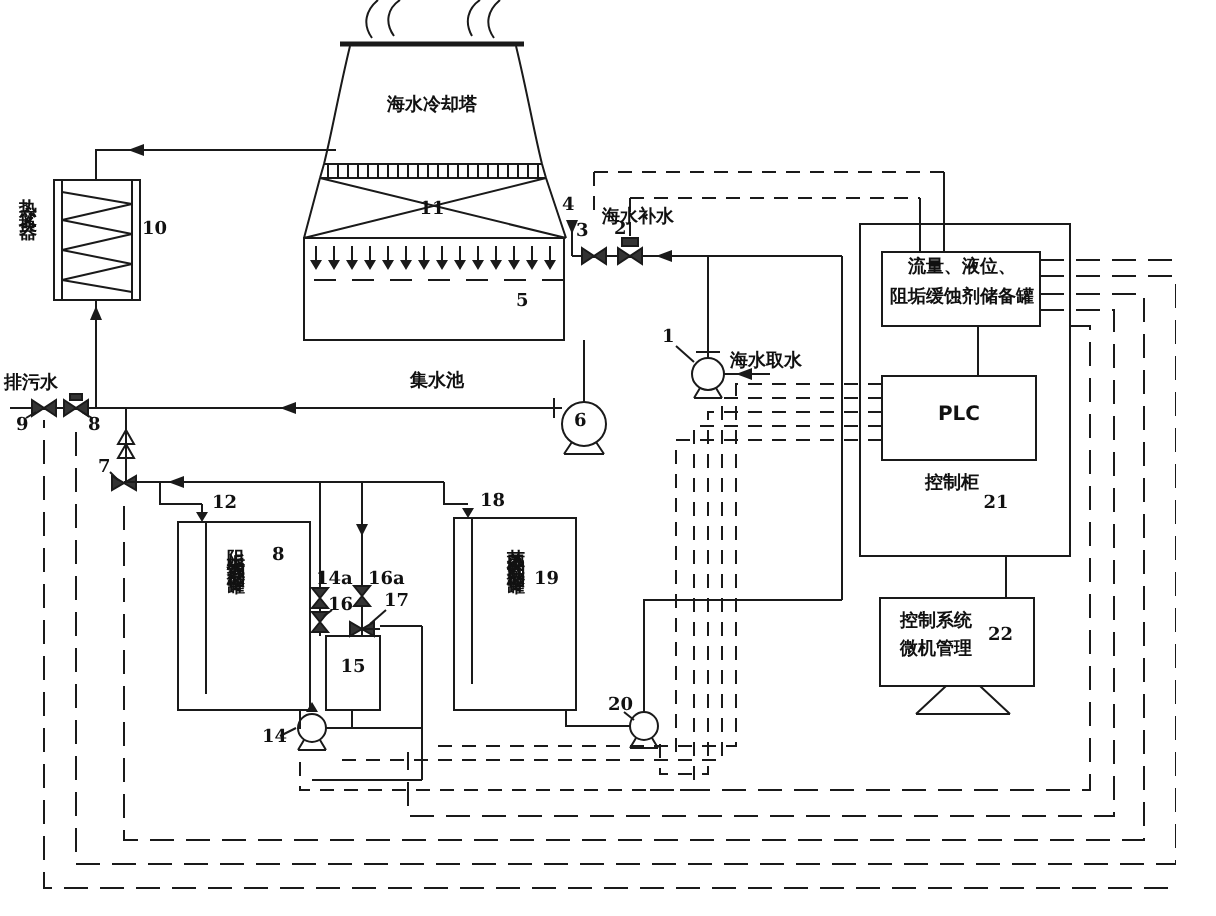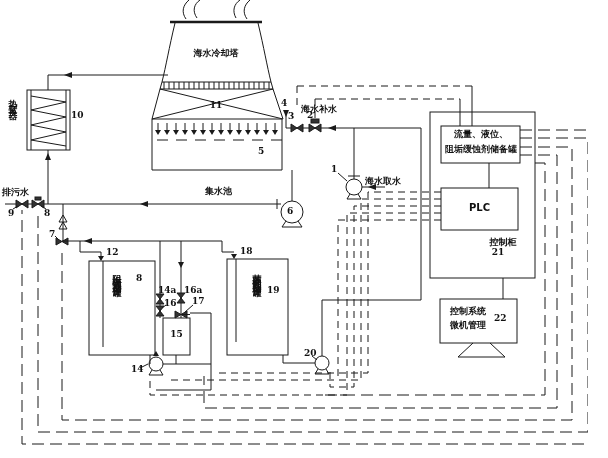--- a/index.html
+++ b/index.html
@@ -211,20 +211,20 @@
 <div class="num" style="left:281px;top:99px;">4</div>
 <div class="num" style="left:288px;top:112px;">3</div>
 <div class="num" style="left:307px;top:111px;">2</div>
 
 <div class="num" style="left:331px;top:165px;">1</div>
 <div class="lbl" style="left:365px;top:176px;">海水取水</div>
 
 <div class="lbl ctr" style="left:444px;top:129px;width:74px;">流量、液位、</div>
 <div class="lbl ctr" style="left:444px;top:144px;width:74px;">阻垢缓蚀剂储备罐</div>
 <div class="lbl ctr" style="left:441px;top:203px;width:77px;font-size:10px;">PLC</div>
-<div class="lbl ctr" style="left:484px;top:237px;width:38px;">控制柜</div>
+<div class="lbl ctr" style="left:457px;top:237px;width:38px;">控制柜</div>
 <div class="num ctr" style="left:487px;top:248px;width:22px;">21</div>
 
 <div class="lbl" style="left:450px;top:306px;">控制系统</div>
 <div class="lbl" style="left:450px;top:320px;">微机管理</div>
 <div class="num" style="left:494px;top:314px;">22</div>
 
 </div>
 
 </body></html>

